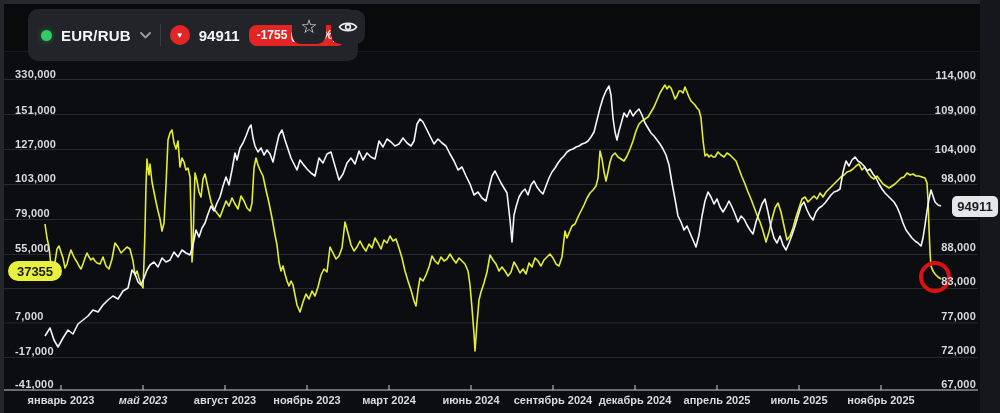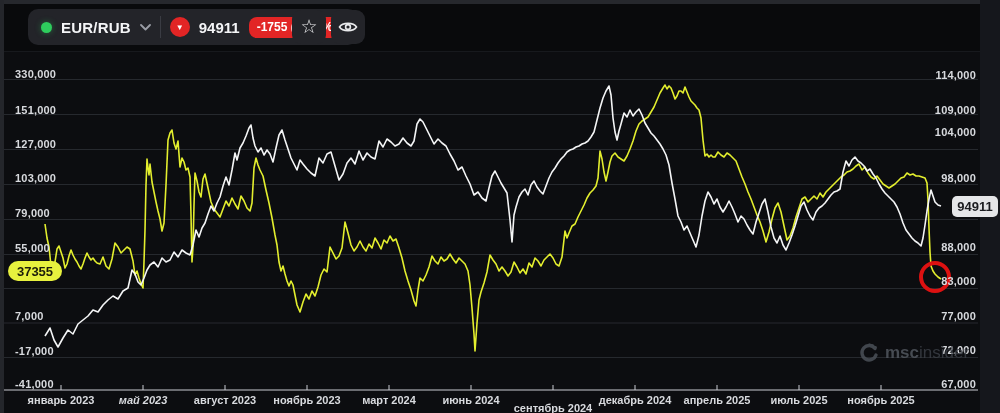--- a/index.html
+++ b/index.html
@@ -3,21 +3,21 @@
 <meta charset="utf-8">
 <style>
   html,body{margin:0;padding:0;background:#212328;}
   #app{position:relative;width:1000px;height:413px;background:#0c0d10;overflow:hidden;
        font-family:"Liberation Sans",sans-serif;}
   #top-strip{position:absolute;left:0;top:0;width:1000px;height:4px;background:#26282d;}
   #left-strip{position:absolute;left:0;top:0;width:4px;height:413px;background:#24262b;}
   #right-strip{position:absolute;left:980px;top:0;width:20px;height:413px;background:#15171c;}
   #toolbar{position:absolute;left:4px;top:4px;width:976px;height:47px;background:#090a0c;
            border-bottom:1px solid #17191d;}
-  .pill{position:absolute;left:24px;top:5px;height:36px;background:#232429;border-radius:10px;
+  .pill{position:absolute;left:24px;top:5px;height:52px;background:#232429;border-radius:10px;
         display:flex;align-items:center;padding:0 13px;gap:9px;cursor:pointer;}
   .dot{width:11px;height:11px;border-radius:50%;background:#2ecd5d;box-shadow:0 0 6px #2ecd5d66;}
   .sym{font-size:15px;font-weight:800;color:#f4f5f7;letter-spacing:.2px;}
   .chev{color:#9a9da5;display:flex;align-items:center;}
   .vsep{width:1px;height:22px;background:#3a3c43;}
   .redcirc{width:20px;height:20px;border-radius:50%;background:#e22525;display:flex;
            align-items:center;justify-content:center;}
   .redcirc span{color:#fff;font-size:8px;line-height:1;transform:translateY(.5px);}
   .price{font-size:15px;font-weight:800;color:#f4f5f7;}
   .chgpill{background:#e22525;color:#fff;font-size:12px;font-weight:700;border-radius:8px;
@@ -114,46 +114,36 @@
       <div class="ylab left" style="top: 110px;">151,000</div>
       <div class="ylab left" style="top: 144px;">127,000</div>
       <div class="ylab left" style="top: 178px;">103,000</div>
       <div class="ylab left" style="top: 213px; text-align: center;">79,000</div>
       <div class="ylab left" style="top: 248px;">55,000</div>
       <div class="ylab left" style="top: 316px;">7,000</div>
       <div class="ylab left" style="top: 351px;">-17,000</div>
       <div class="ylab left" style="top: 384px;">-41,000</div>
       <div class="ylab right" style="top: 75px;">114,000</div>
       <div class="ylab right" style="top: 110px;">109,000</div>
-      <div class="ylab right" style="top: 132px; text-align: center;">104,000</div>
+      <div class="ylab right" style="top: 149px; text-align: center;">104,000</div>
       <div class="ylab right" style="top: 178px;">98,000</div>
       <div class="ylab right" style="top: 247px; padding-left: 48px;">88,000</div>
       <div class="ylab right" style="top: 281px;">83,000</div>
       <div class="ylab right" style="top: 316px;">77,000</div>
       <div class="ylab right" style="top: 350px;">72,000</div>
       <div class="ylab right" style="top: 384px;">67,000</div>
       <div class="xlab" style="left: 61px;">январь 2023</div>
       <div class="xlab" style="left: 143px; font-style: italic;">май 2023</div>
       <div class="xlab" style="left: 225px;">август 2023</div>
       <div class="xlab" style="left: 307px;">ноябрь 2023</div>
       <div class="xlab" style="left: 389px;">март 2024</div>
       <div class="xlab" style="left: 471px;">июнь 2024</div>
-      <div class="xlab" style="left: 553px; margin-top: 8px;">сентябрь 2024</div>
+      <div class="xlab" style="left: 553px;">сентябрь 2024</div>
       <div class="xlab" style="left: 635px;">декабрь 2024</div>
       <div class="xlab" style="left: 717px;">апрель 2025</div>
       <div class="xlab" style="left: 799px;">июль 2025</div>
       <div class="xlab" style="left: 881px;">ноябрь 2025</div>
     </div>
 
   <div id="left-badge">37355</div>
   <div id="right-badge">94911</div>
 
-  <div id="watermark">
-    <svg width="22" height="22" viewBox="0 0 22 22">
-      <path d="M17 6.5 A7.2 7.2 0 1 0 18 13" fill="none" stroke="#4b5058" stroke-width="3.4" stroke-linecap="round"></path>
-      <circle cx="14.5" cy="3.5" r="1.3" fill="#4b5058"></circle>
-      <circle cx="17.5" cy="5.2" r="1.3" fill="#4b5058"></circle>
-      <circle cx="11.5" cy="2.9" r="1.3" fill="#4b5058"></circle>
-    </svg>
-    <span class="wm-bold">msc</span>
-    <span class="wm-light">insider</span>
-  </div>
 </div>
 
 </body></html>

